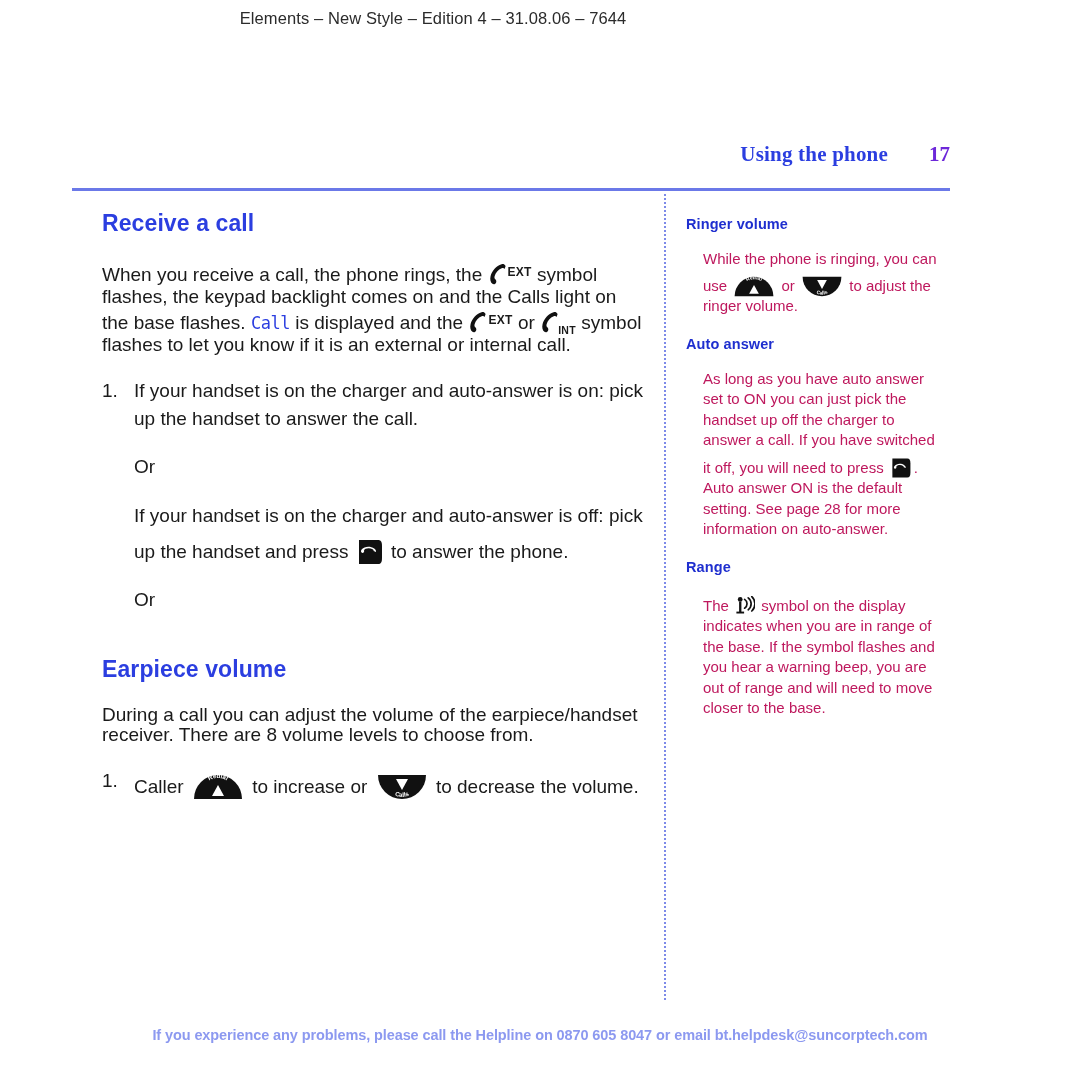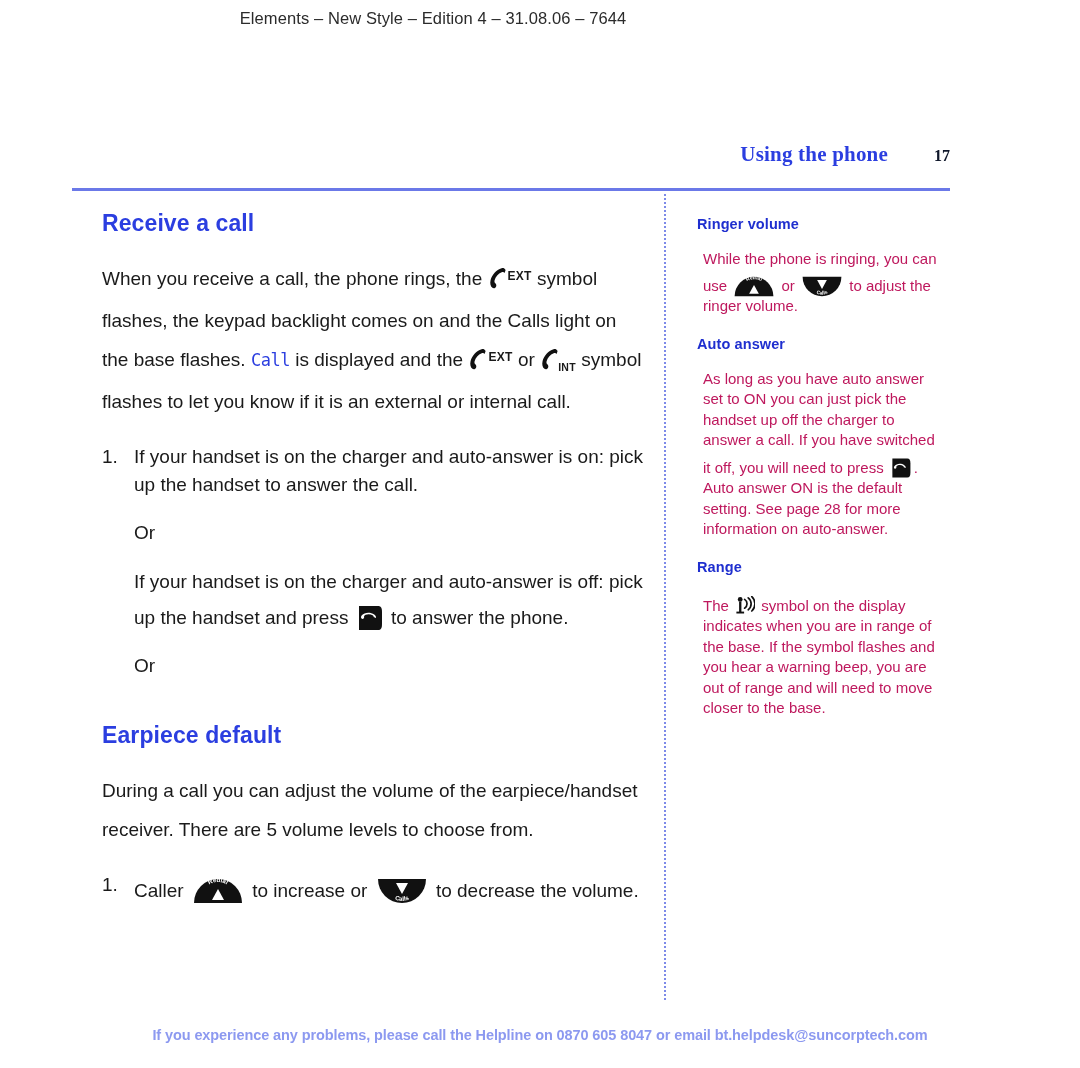--- a/index.html
+++ b/index.html
@@ -39,23 +39,23 @@
     align-items: baseline;
     font-family: Liberation Serif, serif;
   }
   .chapter-title {
     font-size: 21px;
     font-weight: bold;
     color: #2b3ee0;
     letter-spacing: 0.2px;
   }
   .page-number {
-    font-size: 16px;
-    font-weight: bold;
-    color: #0f172a;
+    font-size: 21px;
+    font-weight: bold;
+    color: #6d28d9;
     width: 62px;
     text-align: right;
   }
   .header-rule {
     position: absolute;
     top: 188px;
     left: 72px;
     width: 878px;
     height: 3px;
     background: #6b79e8;
@@ -86,21 +86,21 @@
   
   h2.section-heading {
     font-size: 23px;
     font-weight: bold;
     color: #2b3ee0;
     margin: 0 0 22px 0;
     letter-spacing: 0.1px;
   }
   .body-p {
     font-size: 19px;
-    line-height: 39px;
+    line-height: 20px;
     margin: 0 0 22px 0;
     color: #1a1a1a;
   }
   .numbered {
     position: relative;
     padding-left: 32px;
     font-size: 19px;
     line-height: 28.2px;
     margin: 0 0 20px 0;
   }
@@ -197,21 +197,21 @@
     margin: 0 2px;
   }
   .ico-antenna svg { display: block; width: 20px; height: 19px; }
 
   
   .side-block { margin-bottom: 19px; }
   .side-heading {
     font-size: 14.5px;
     font-weight: bold;
     color: #1f2fcf;
-    margin: 0 0 1px 11px;
+    margin: 0 0 1px 0;
     letter-spacing: 0.1px;
   }
   .side-body {
     font-size: 15px;
     line-height: 20.5px;
     color: #be185d;
     margin: 17px;
   }
 
   
@@ -284,23 +284,23 @@
       </svg>
     </span>
     <span>to answer the phone.</span>
   </p>
 
   <p class="or-line">Or</p>
 
 
   <div class="spacer-lg"></div>
 
-  <h2 class="section-heading">Earpiece default</h2>
-
-  <p class="body-p">During a call you can adjust the volume of the earpiece/handset receiver. There are 5 volume levels to choose from.</p>
+  <h2 class="section-heading">Earpiece volume</h2>
+
+  <p class="body-p">During a call you can adjust the volume of the earpiece/handset receiver. There are 8 volume levels to choose from.</p>
 
   <p class="numbered">
     <span class="num">1.</span>
     <span>Caller</span>
     <span class="ico ico-rocker-up">
       <svg viewBox="0 0 52 26" xmlns="http://www.w3.org/2000/svg">
         <defs>
             <path id="arcUp1" d="M9 21 A17 17 0 0 1 43 21" fill="none"></path>
           </defs>
         <path d="M2 25 A24 24 0 0 1 50 25 Z" fill="#111111"></path>

